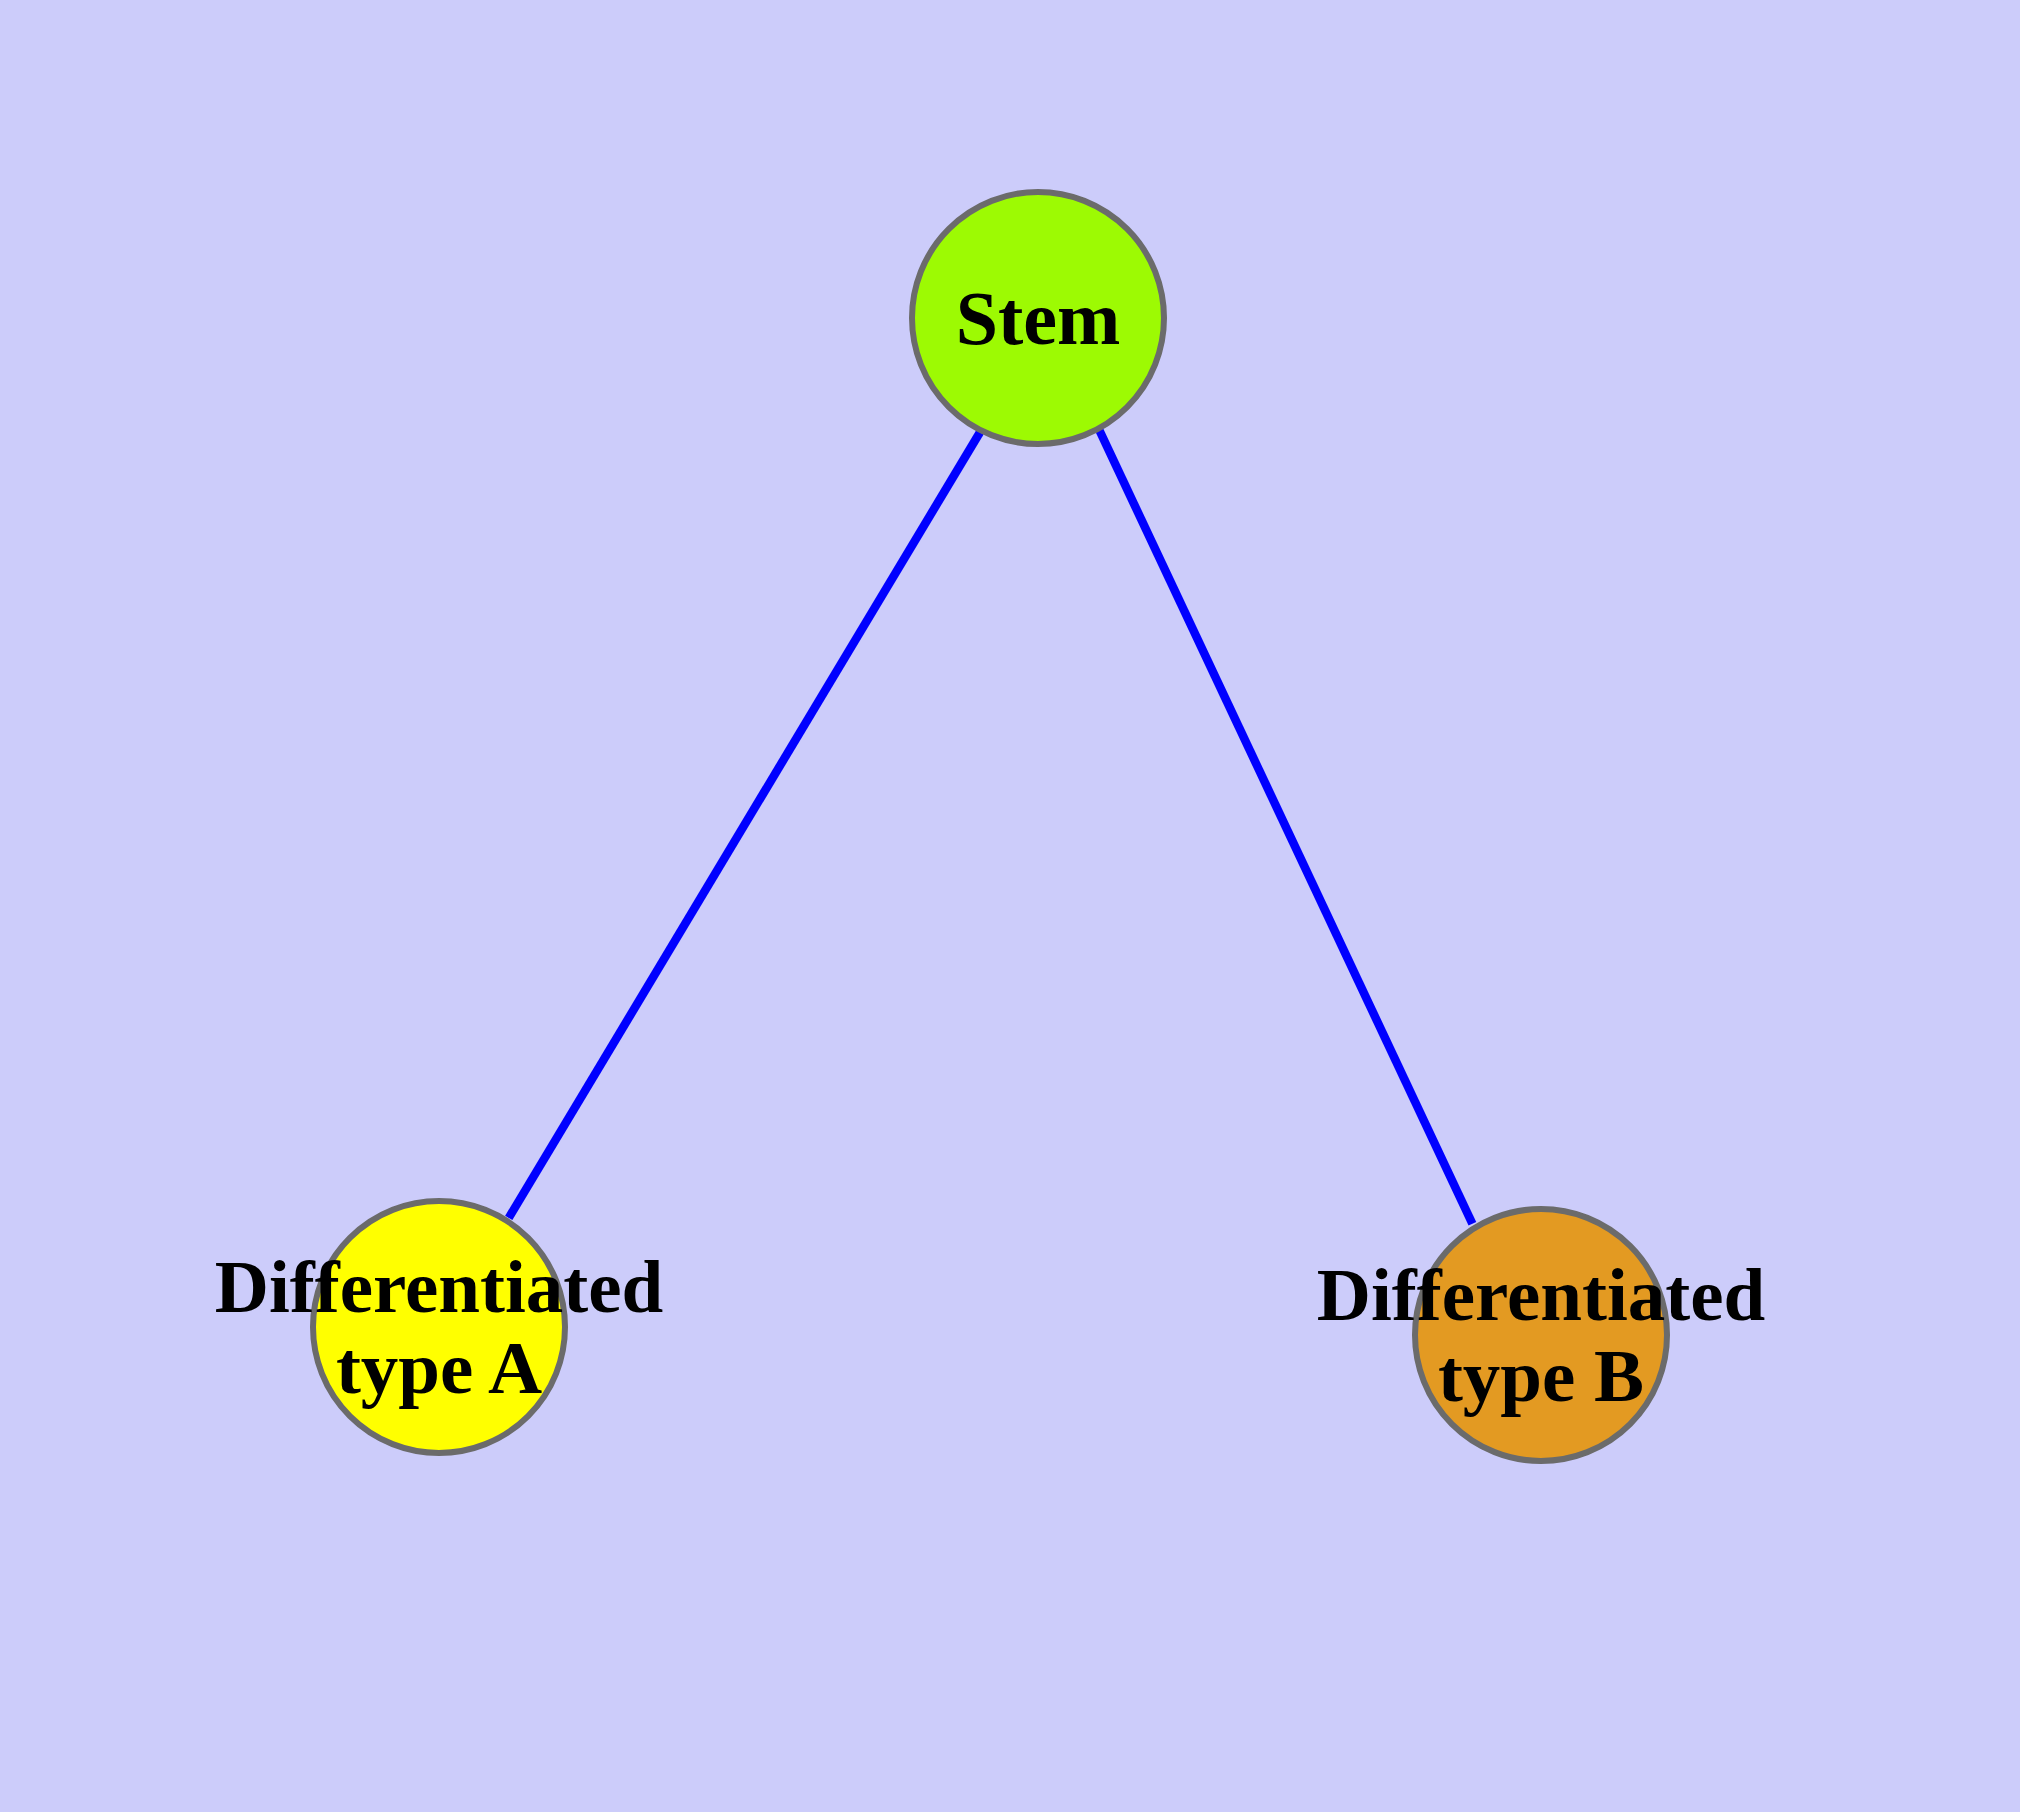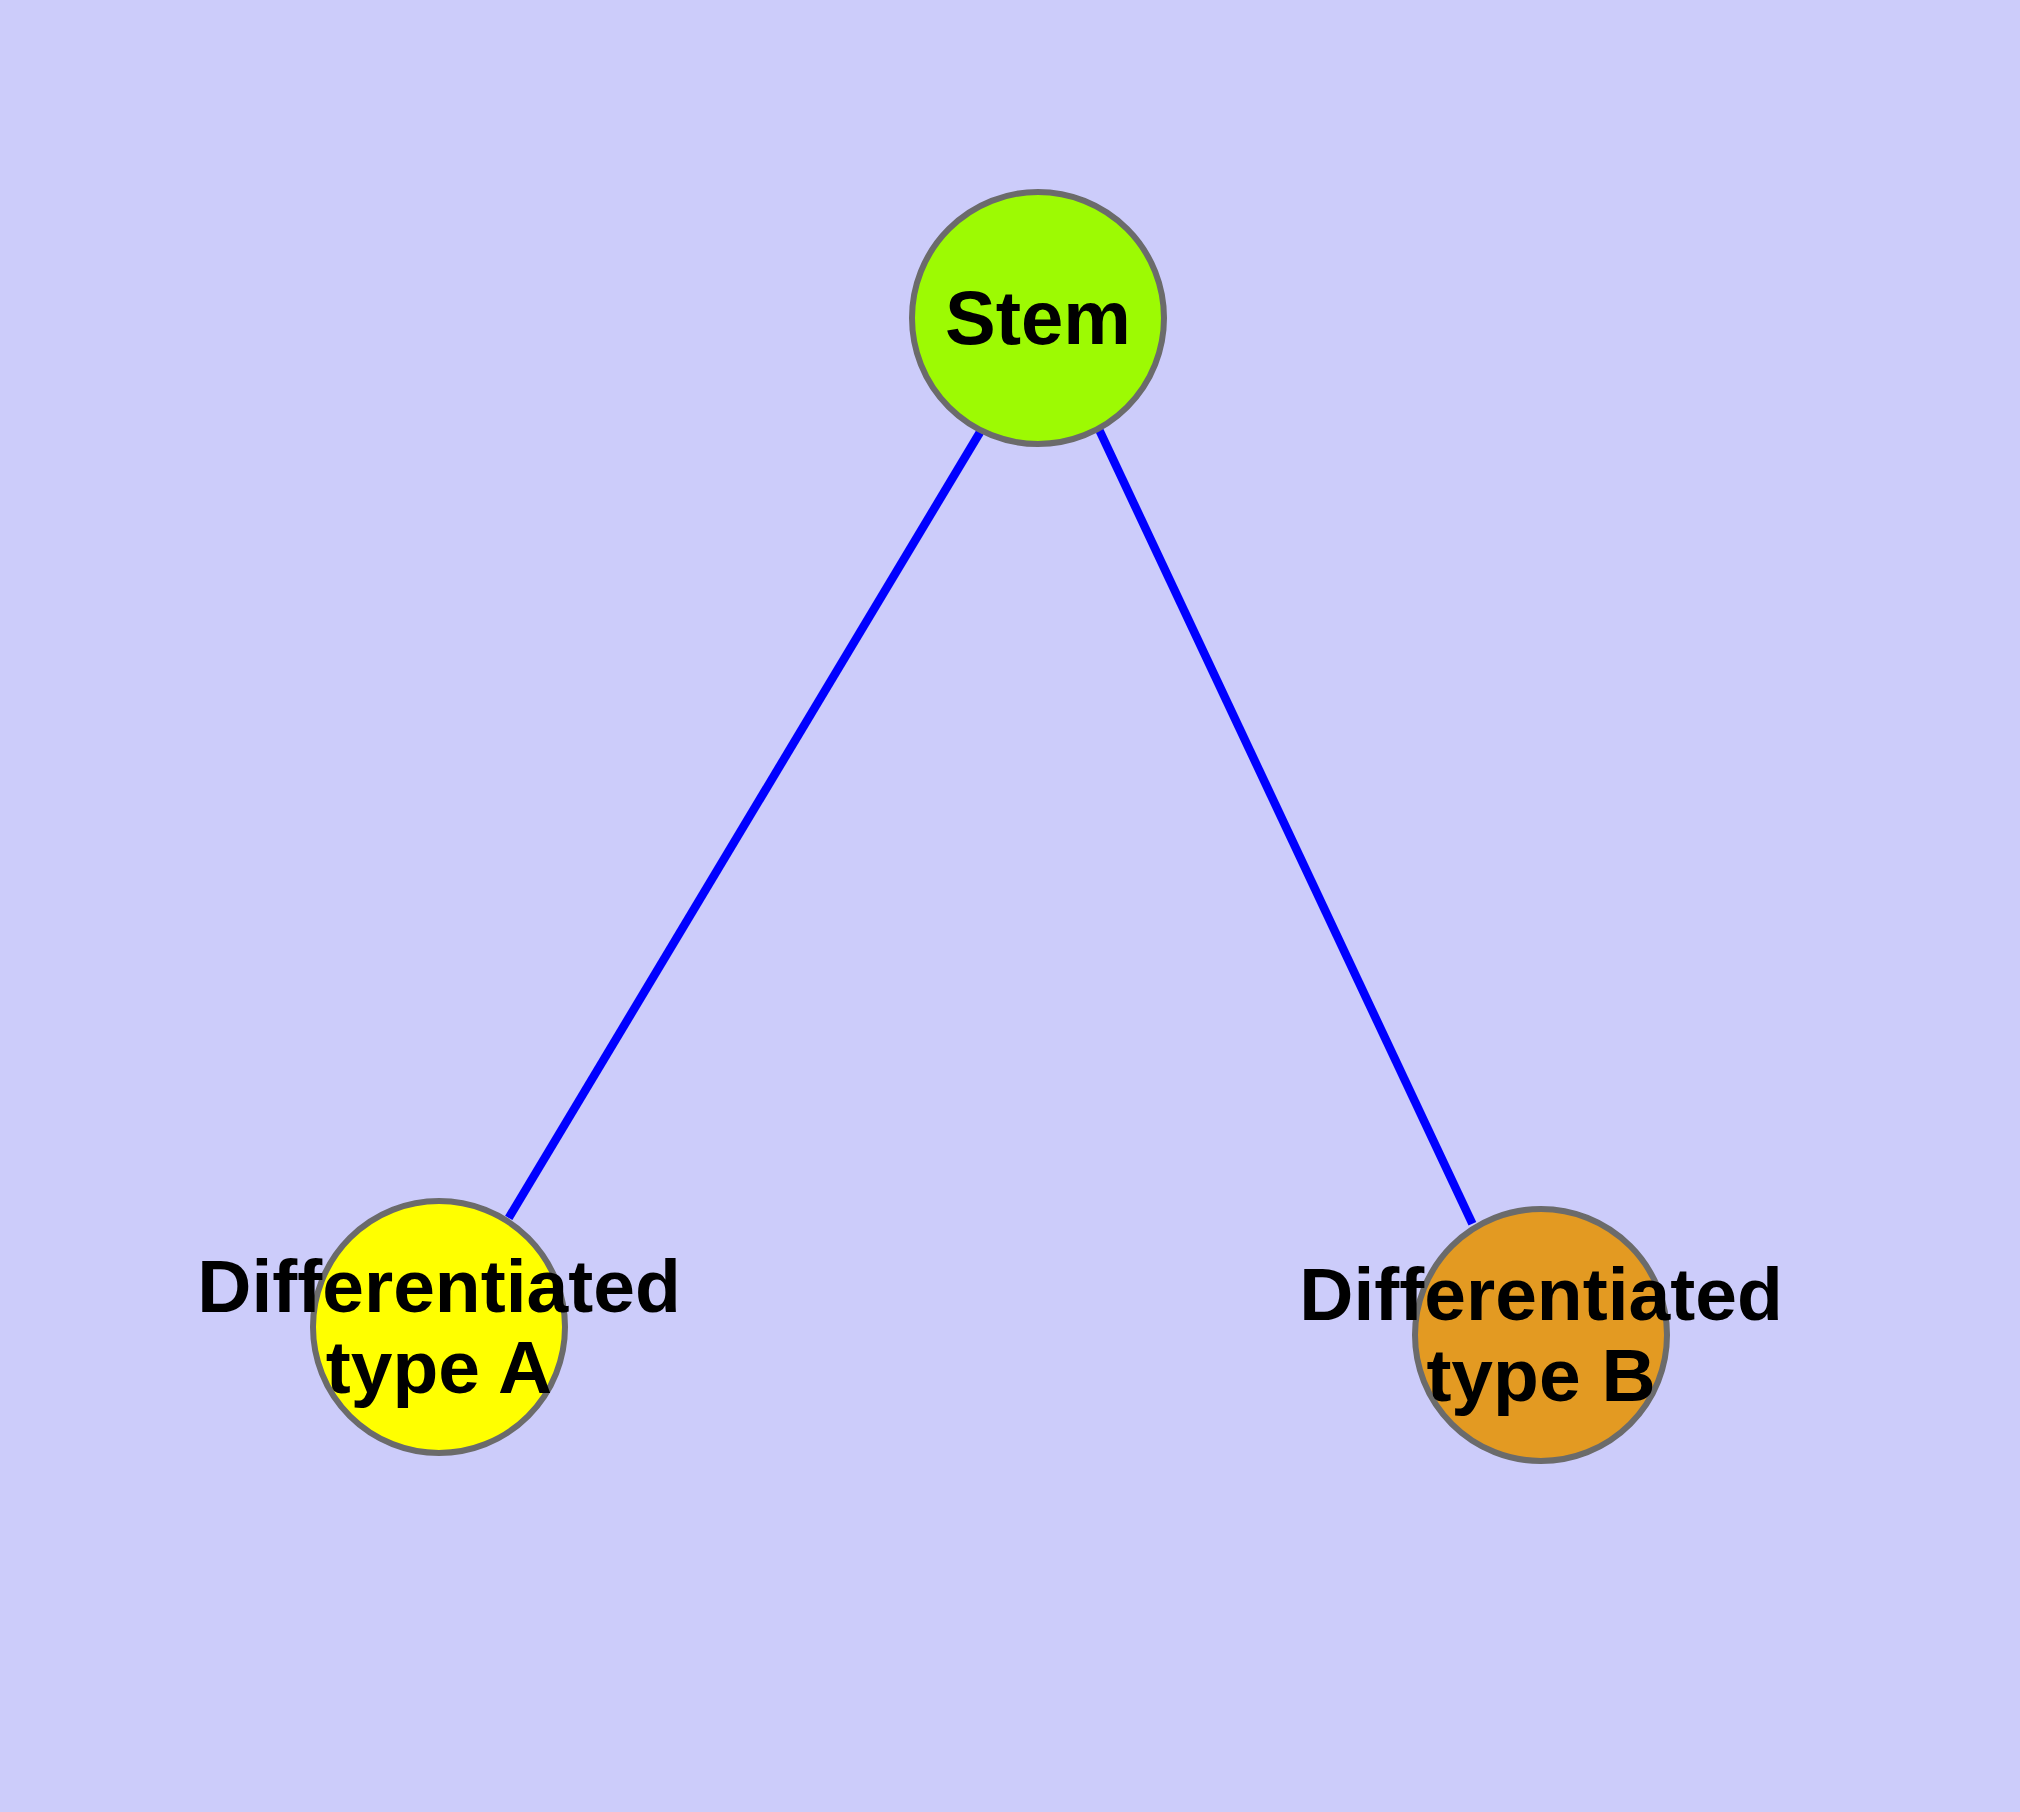--- a/index.html
+++ b/index.html
@@ -7,21 +7,21 @@
     margin: 0;
     padding: 0;
     background: #ccccfa;
   }
   #canvas {
     position: relative;
     width: 2021px;
     height: 1812px;
     background: #ccccfa;
     overflow: hidden;
-    font-family: Liberation Sans, sans-serif;
+    font-family: Liberation Serif, serif;
   }
   #edge-layer {
     position: absolute;
     left: 0;
     top: 0;
     width: 2021px;
     height: 1812px;
   }
   .node {
     position: absolute;

